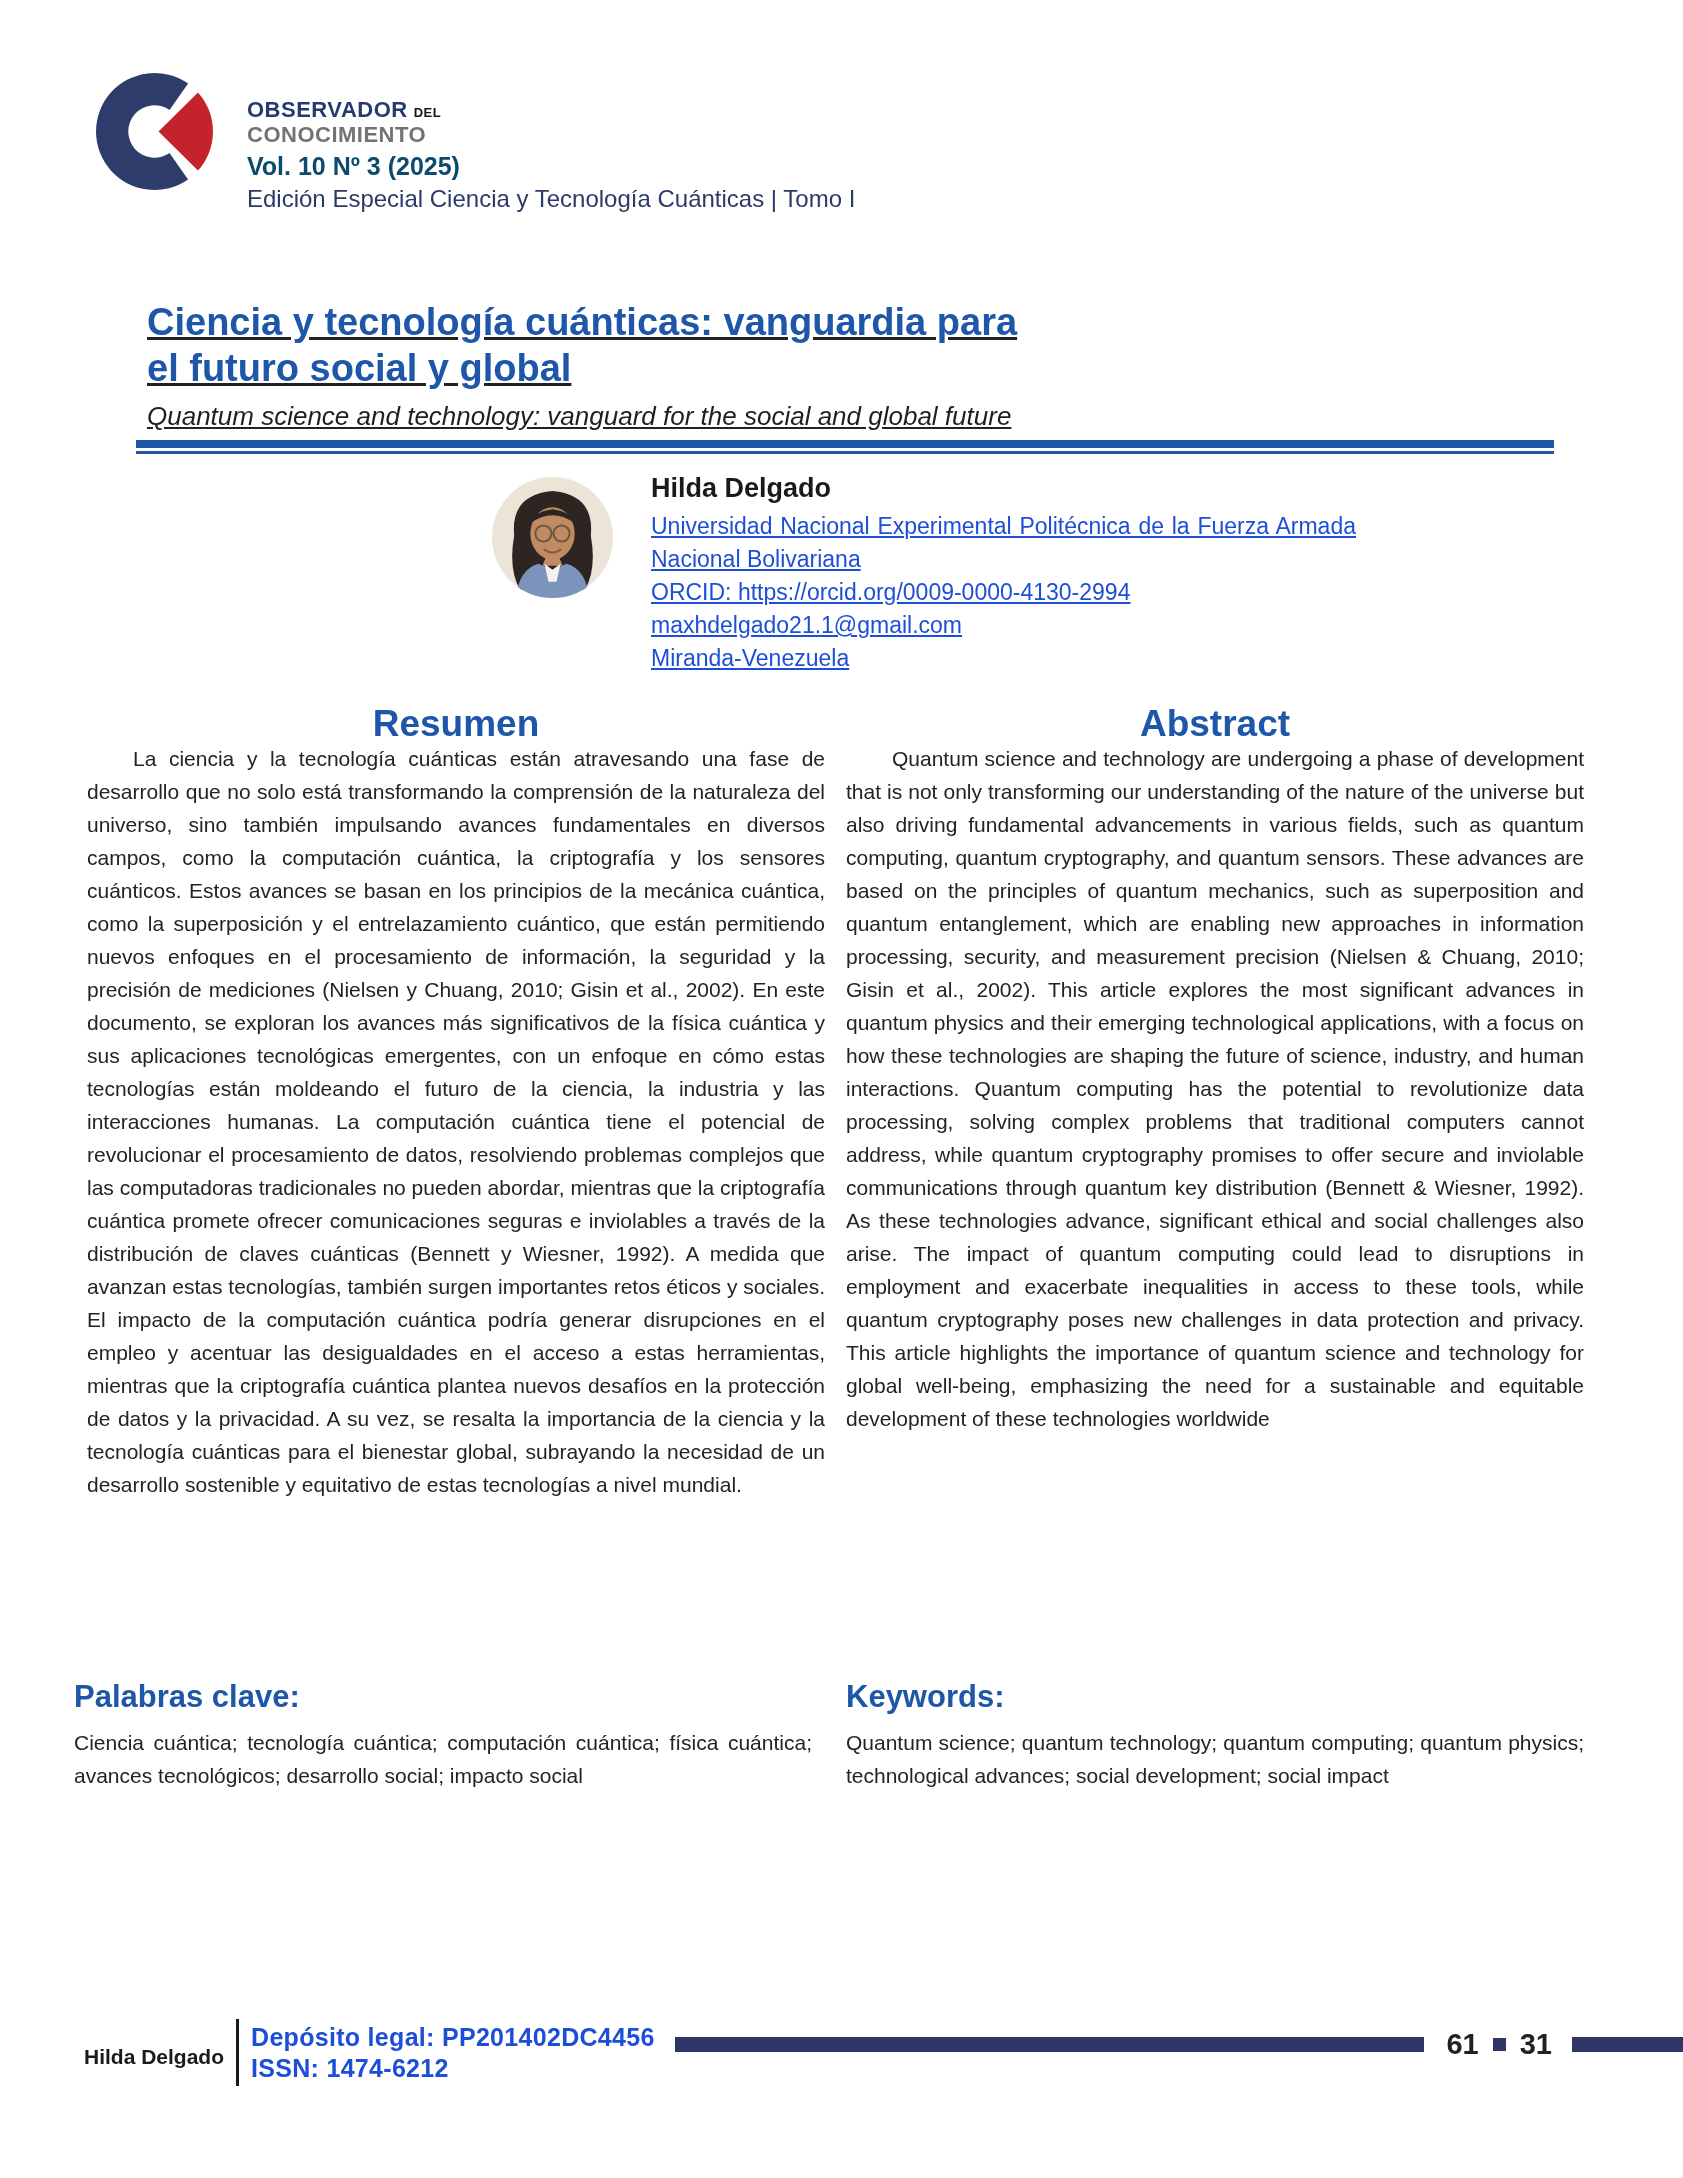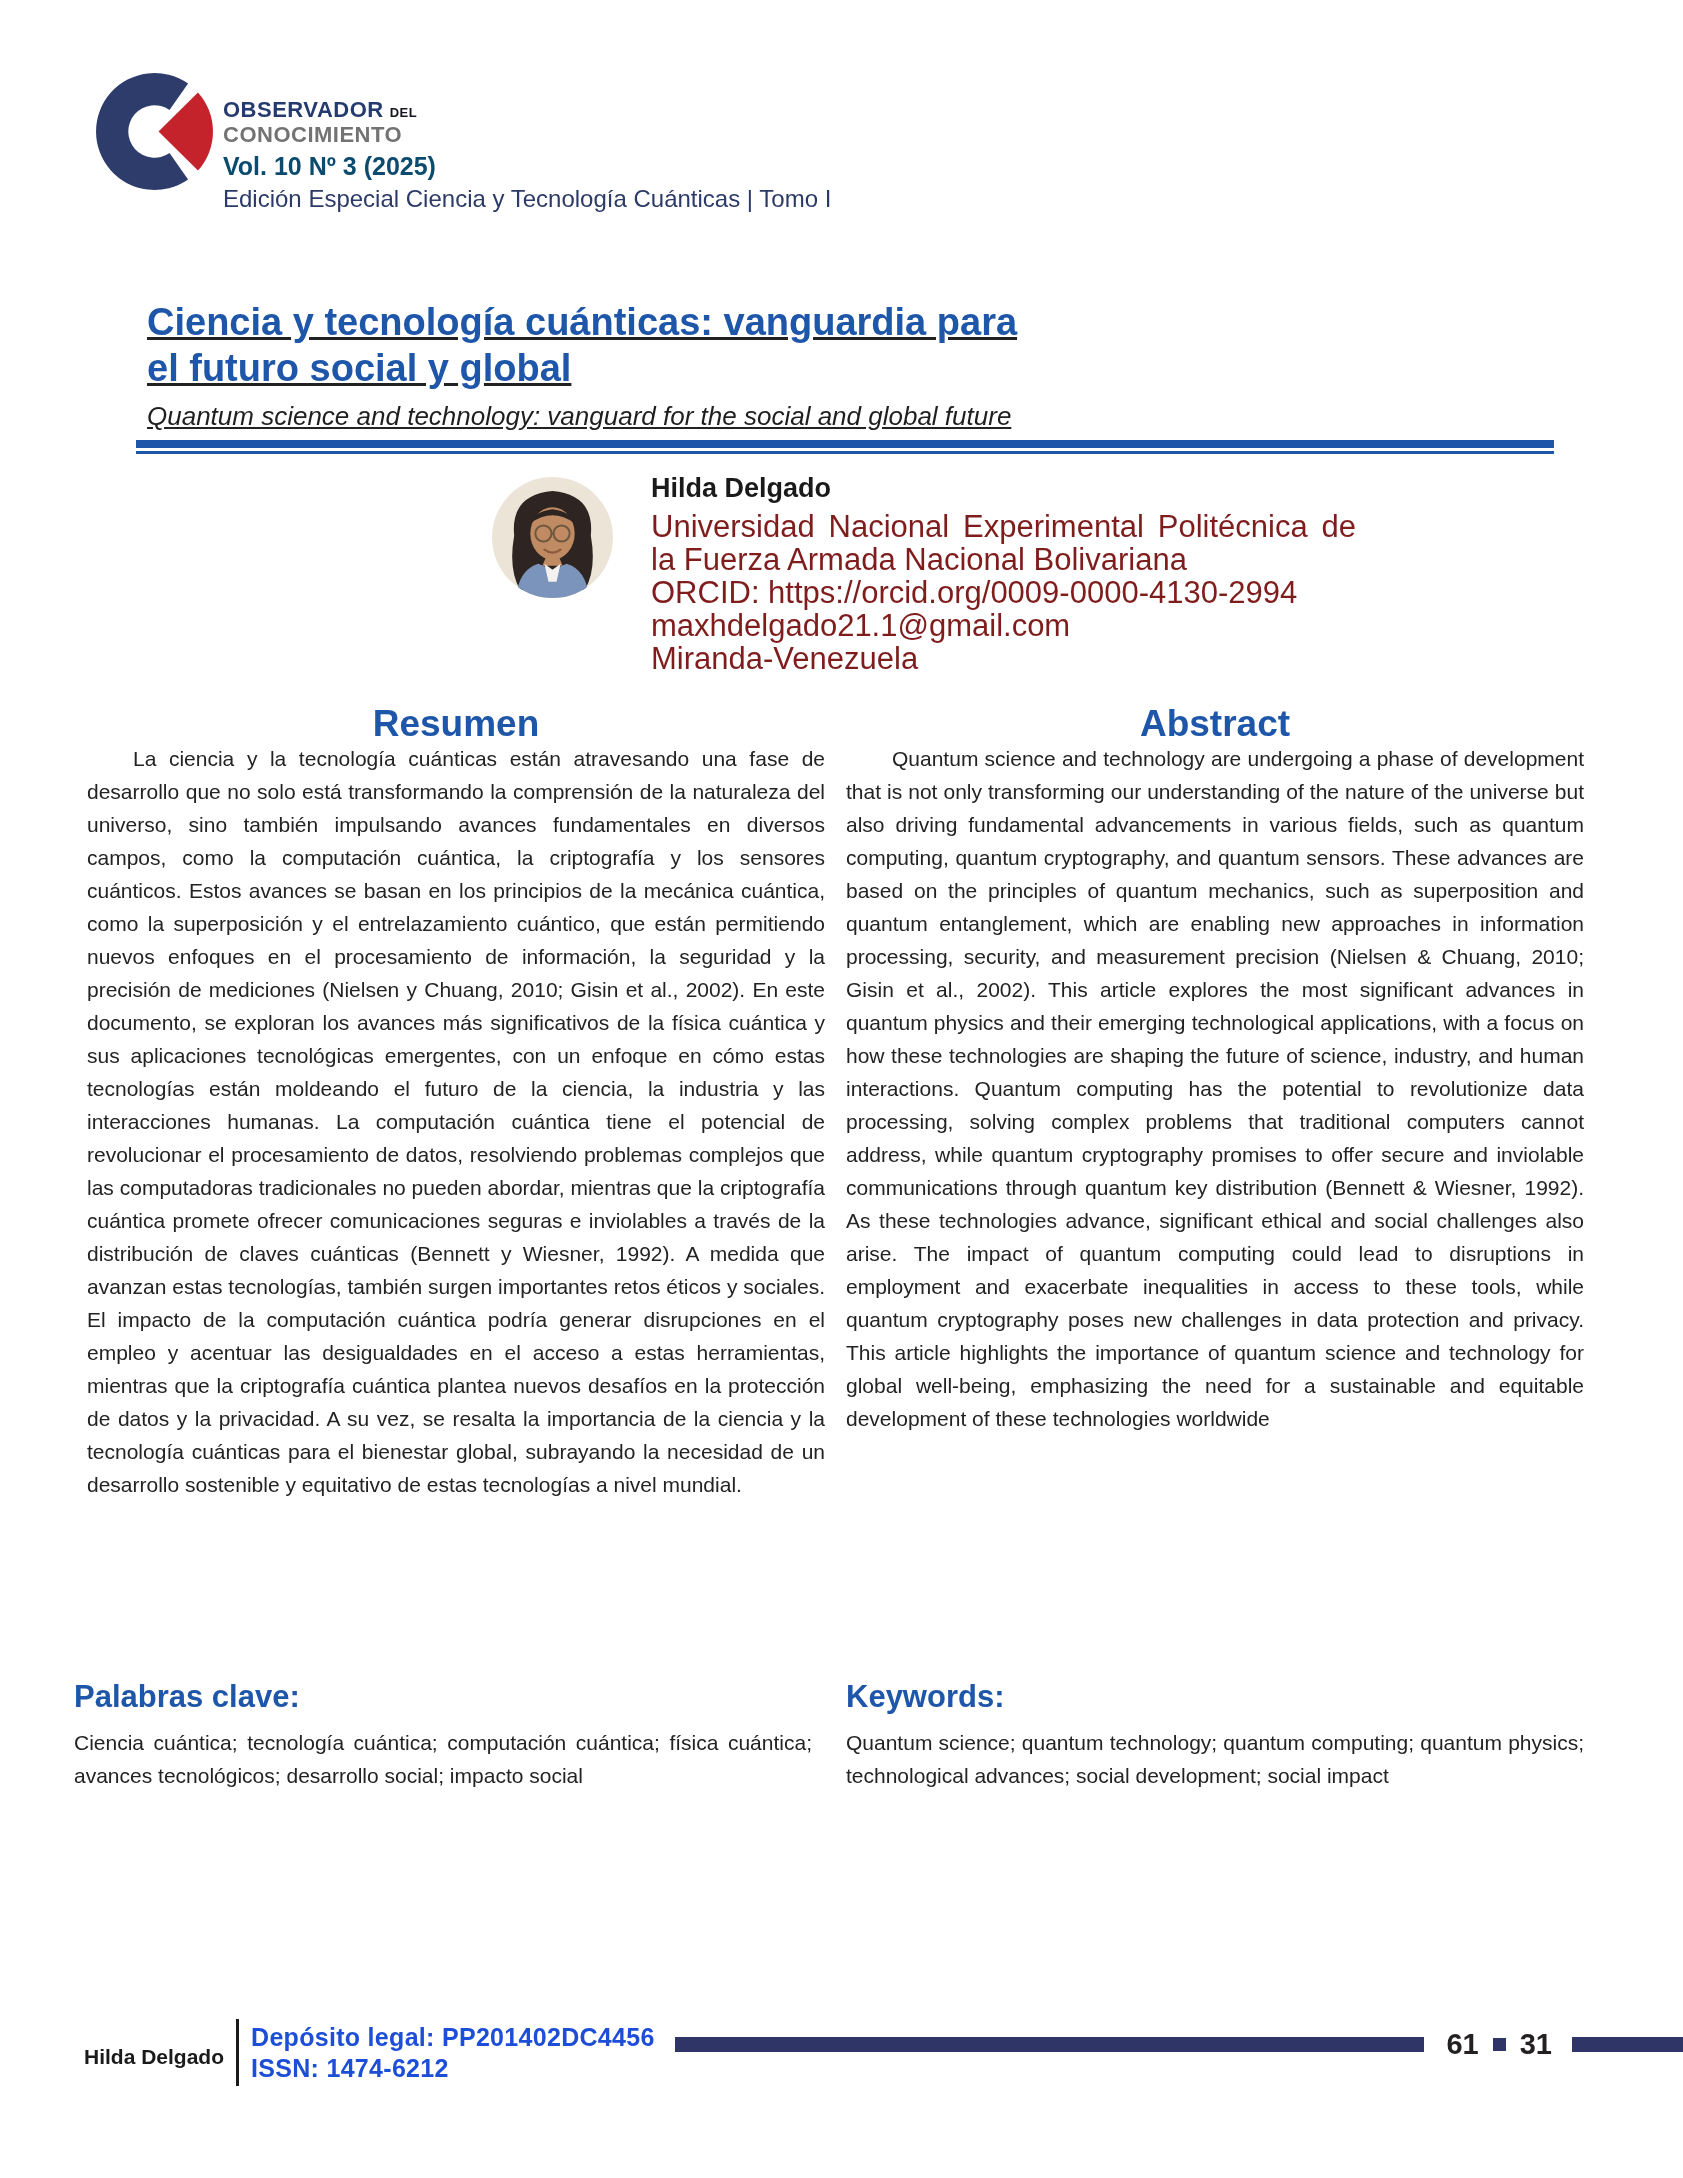--- a/index.html
+++ b/index.html
@@ -7,39 +7,39 @@
     position:relative;
     width:1683px;height:2178px;
     background:#ffffff;
     font-family:"Liberation Sans","DejaVu Sans",sans-serif;
     color:#222;
     overflow:hidden;
   }
   
   .masthead{position:absolute;top:71px;left:94px;display:flex;align-items:flex-start;}
   .logo-svg{width:121px;height:121px;display:block;}
-  .mast-text{margin-left:8px;margin-top:28px;line-height:1;}
+  .mast-text{margin-left:32px;margin-top:28px;line-height:1;}
   .mast-name1{font-size:22px;font-weight:800;color:#253a6e;letter-spacing:0.5px;}
   .mast-name1 .suffix{font-size:13px;font-weight:800;color:#15151d;margin-left:6px;letter-spacing:0.5px;}
   .mast-name2{font-size:22px;font-weight:800;color:#737373;letter-spacing:0.5px;margin-top:3px;}
   .mast-vol{font-size:25px;font-weight:700;color:#0c4a6e;margin-top:8px;}
   .mast-edition{font-size:24px;font-weight:400;color:#2c3a68;margin-top:8px;}
   
   .title-block{position:absolute;top:299px;left:147px;width:1418px;text-align:left;text-decoration:underline;}
   .title-line{font-size:38px;font-weight:700;color:#1e56a9;line-height:46px;}
   .subtitle{font-size:26px;font-style:italic;color:#1f1f1f;margin-top:10px;}
   .double-rule{position:absolute;top:440px;left:136px;width:1418px;}
   .double-rule .thick{height:8px;background:#1e56a9;}
   .double-rule .thin{height:3px;background:#1e56a9;margin-top:3px;}
   
   .author-photo{position:absolute;top:477px;left:492px;width:121px;height:121px;}
   .author-photo svg{width:121px;height:121px;display:block;}
   .author-block{position:absolute;top:473px;left:651px;width:705px;}
   .author-name{font-size:27px;font-weight:700;color:#1a1a1a;margin-bottom:6px;}
-  .author-line{font-size:31px;line-height:33px;color:#7f1d1d;}
+  .author-line{font-size:23px;line-height:33px;color:#1d4ed8;text-decoration:underline;}
   .author-affil{text-align:justify;}
   
   .col{position:absolute;top:705px;width:738px;}
   .col-left{left:87px;}
   .col-right{left:846px;}
   .col-heading{font-size:37px;font-weight:700;color:#1e56a9;text-align:center;line-height:1;}
   .col-body{
     font-size:21px;line-height:33px;color:#232323;
     text-align:justify;text-indent:46px;
   }

